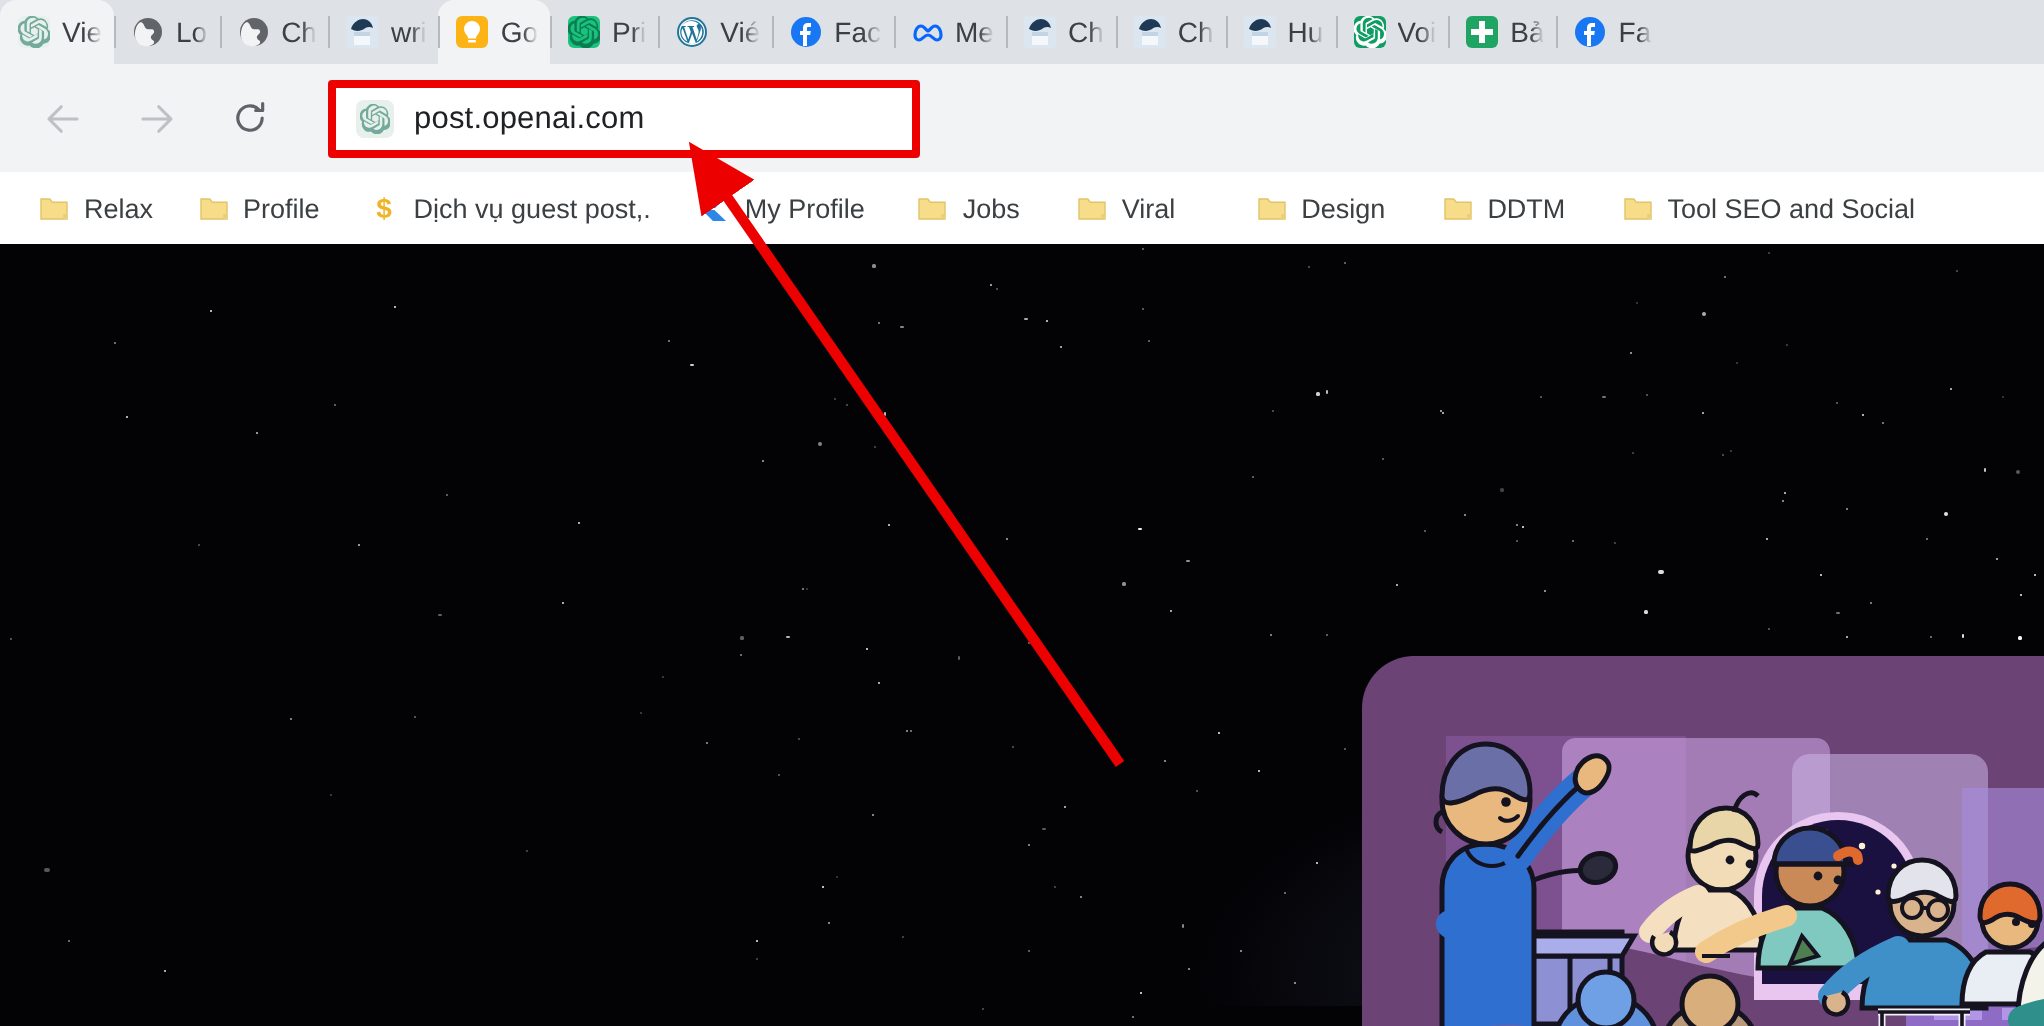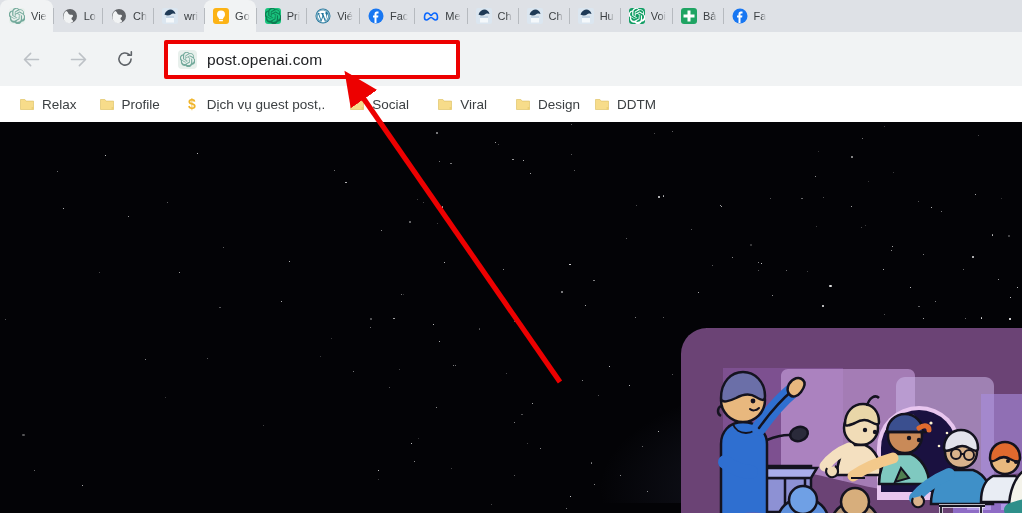--- a/index.html
+++ b/index.html
@@ -50,21 +50,21 @@
     background: #b6babf;
   }
   .tab-fav {
     width: 16px; height: 16px;
     flex: 0 0 16px;
     border-radius: 3px;
     display: block;
     position: relative;
   }
   .tab-label {
-    font-size: 11px;
+    font-size: 14px;
     color: #3c4043;
     white-space: nowrap;
     overflow: hidden;
     max-width: 26px;
     line-height: 32px;
     -webkit-mask-image: linear-gradient(to right, #000 60%, transparent 100%);
             mask-image: linear-gradient(to right, #000 60%, transparent 100%);
   }
 
   
@@ -417,55 +417,74 @@
         <span class="bm-label">Profile</span>
       </div>
       <div class="bm" style="margin-right: 10px;">
         <span class="bm-ico">
           <svg viewBox="0 0 16 16">
             <text x="8" y="13" text-anchor="middle" font-family="Liberation Sans, sans-serif" font-size="14" font-weight="bold" fill="#f0b429">$</text>
           </svg>
         </span>
         <span class="bm-label">Dịch vụ guest post,.</span>
       </div>
+      <div class="bm" style="margin-right: 12px;">
+        <span class="bm-ico">
+          <svg viewBox="0 0 16 16">
+            <path fill="#1b64c8" d="M9 1.5 15 1.5 8.5 8 3 8z"></path>
+            <path fill="#2e86e8" d="M2 9h6.2L14 14.5H7.5z"></path>
+            <path fill="#5aa9f5" d="M1.2 2.5 6.6 2.5 2 7.4z"></path>
+          </svg>
+        </span>
+        <span class="bm-label">My Profile</span>
+      </div>
       <div class="bm" style="margin-right: 14px;">
         <span class="bm-ico">
           <svg viewBox="0 0 16 16">
             <path fill="#f7dc8a" stroke="#e0c46a" stroke-width=".7" d="M1.5 3.5h4.4l1.2 1.6h7.4v8.4H1.5z"></path>
             <path fill="#eccf74" d="M12.6 13.5V11h1.9v2.5z"></path>
           </svg>
         </span>
-        <span class="bm-label">Social</span>
+        <span class="bm-label">Jobs</span>
+      </div>
+      <div class="bm" style="margin-right: 26px;">
+        <span class="bm-ico">
+          <svg viewBox="0 0 16 16">
+            <path fill="#f7dc8a" stroke="#e0c46a" stroke-width=".7" d="M1.5 3.5h4.4l1.2 1.6h7.4v8.4H1.5z"></path>
+            <path fill="#eccf74" d="M12.6 13.5V11h1.9v2.5z"></path>
+          </svg>
+        </span>
+        <span class="bm-label">Viral</span>
       </div>
       <div class="bm" style="margin-right: 14px;">
         <span class="bm-ico">
           <svg viewBox="0 0 16 16">
             <path fill="#f7dc8a" stroke="#e0c46a" stroke-width=".7" d="M1.5 3.5h4.4l1.2 1.6h7.4v8.4H1.5z"></path>
             <path fill="#eccf74" d="M12.6 13.5V11h1.9v2.5z"></path>
           </svg>
         </span>
-        <span class="bm-label">Viral</span>
-      </div>
-      <div class="bm" style="">
-        <span class="bm-ico">
-          <svg viewBox="0 0 16 16">
-            <path fill="#f7dc8a" stroke="#e0c46a" stroke-width=".7" d="M1.5 3.5h4.4l1.2 1.6h7.4v8.4H1.5z"></path>
-            <path fill="#eccf74" d="M12.6 13.5V11h1.9v2.5z"></path>
-          </svg>
-        </span>
         <span class="bm-label">Design</span>
       </div>
       <div class="bm" style="margin-right: 14px;">
         <span class="bm-ico">
           <svg viewBox="0 0 16 16">
             <path fill="#f7dc8a" stroke="#e0c46a" stroke-width=".7" d="M1.5 3.5h4.4l1.2 1.6h7.4v8.4H1.5z"></path>
             <path fill="#eccf74" d="M12.6 13.5V11h1.9v2.5z"></path>
           </svg>
         </span>
         <span class="bm-label">DDTM</span>
+      </div>
+      <div class="bm" style="margin-right: 14px;">
+        <span class="bm-ico">
+          <svg viewBox="0 0 16 16">
+            <path fill="#f7dc8a" stroke="#e0c46a" stroke-width=".7" d="M1.5 3.5h4.4l1.2 1.6h7.4v8.4H1.5z"></path>
+            <path fill="#eccf74" d="M12.6 13.5V11h1.9v2.5z"></path>
+          </svg>
+        </span>
+        <span class="bm-label">Tool SEO and Social</span>
       </div>
     </div>
 
   <div class="page">
     <div class="stars" id="stars">
         <div class="star" style="left: 964.5px; top: 195.7px; width: 1px; height: 1px; opacity: 0.53;"></div>
         <div class="star" style="left: 608.6px; top: 244.1px; width: 1px; height: 1px; opacity: 0.98;"></div>
         <div class="star" style="left: 401.1px; top: 171.6px; width: 1px; height: 1px; opacity: 0.6;"></div>
         <div class="star" style="left: 814.5px; top: 54.1px; width: 1px; height: 1px; opacity: 0.72;"></div>
         <div class="star" style="left: 423.4px; top: 80.2px; width: 1px; height: 1px; opacity: 0.35;"></div>

